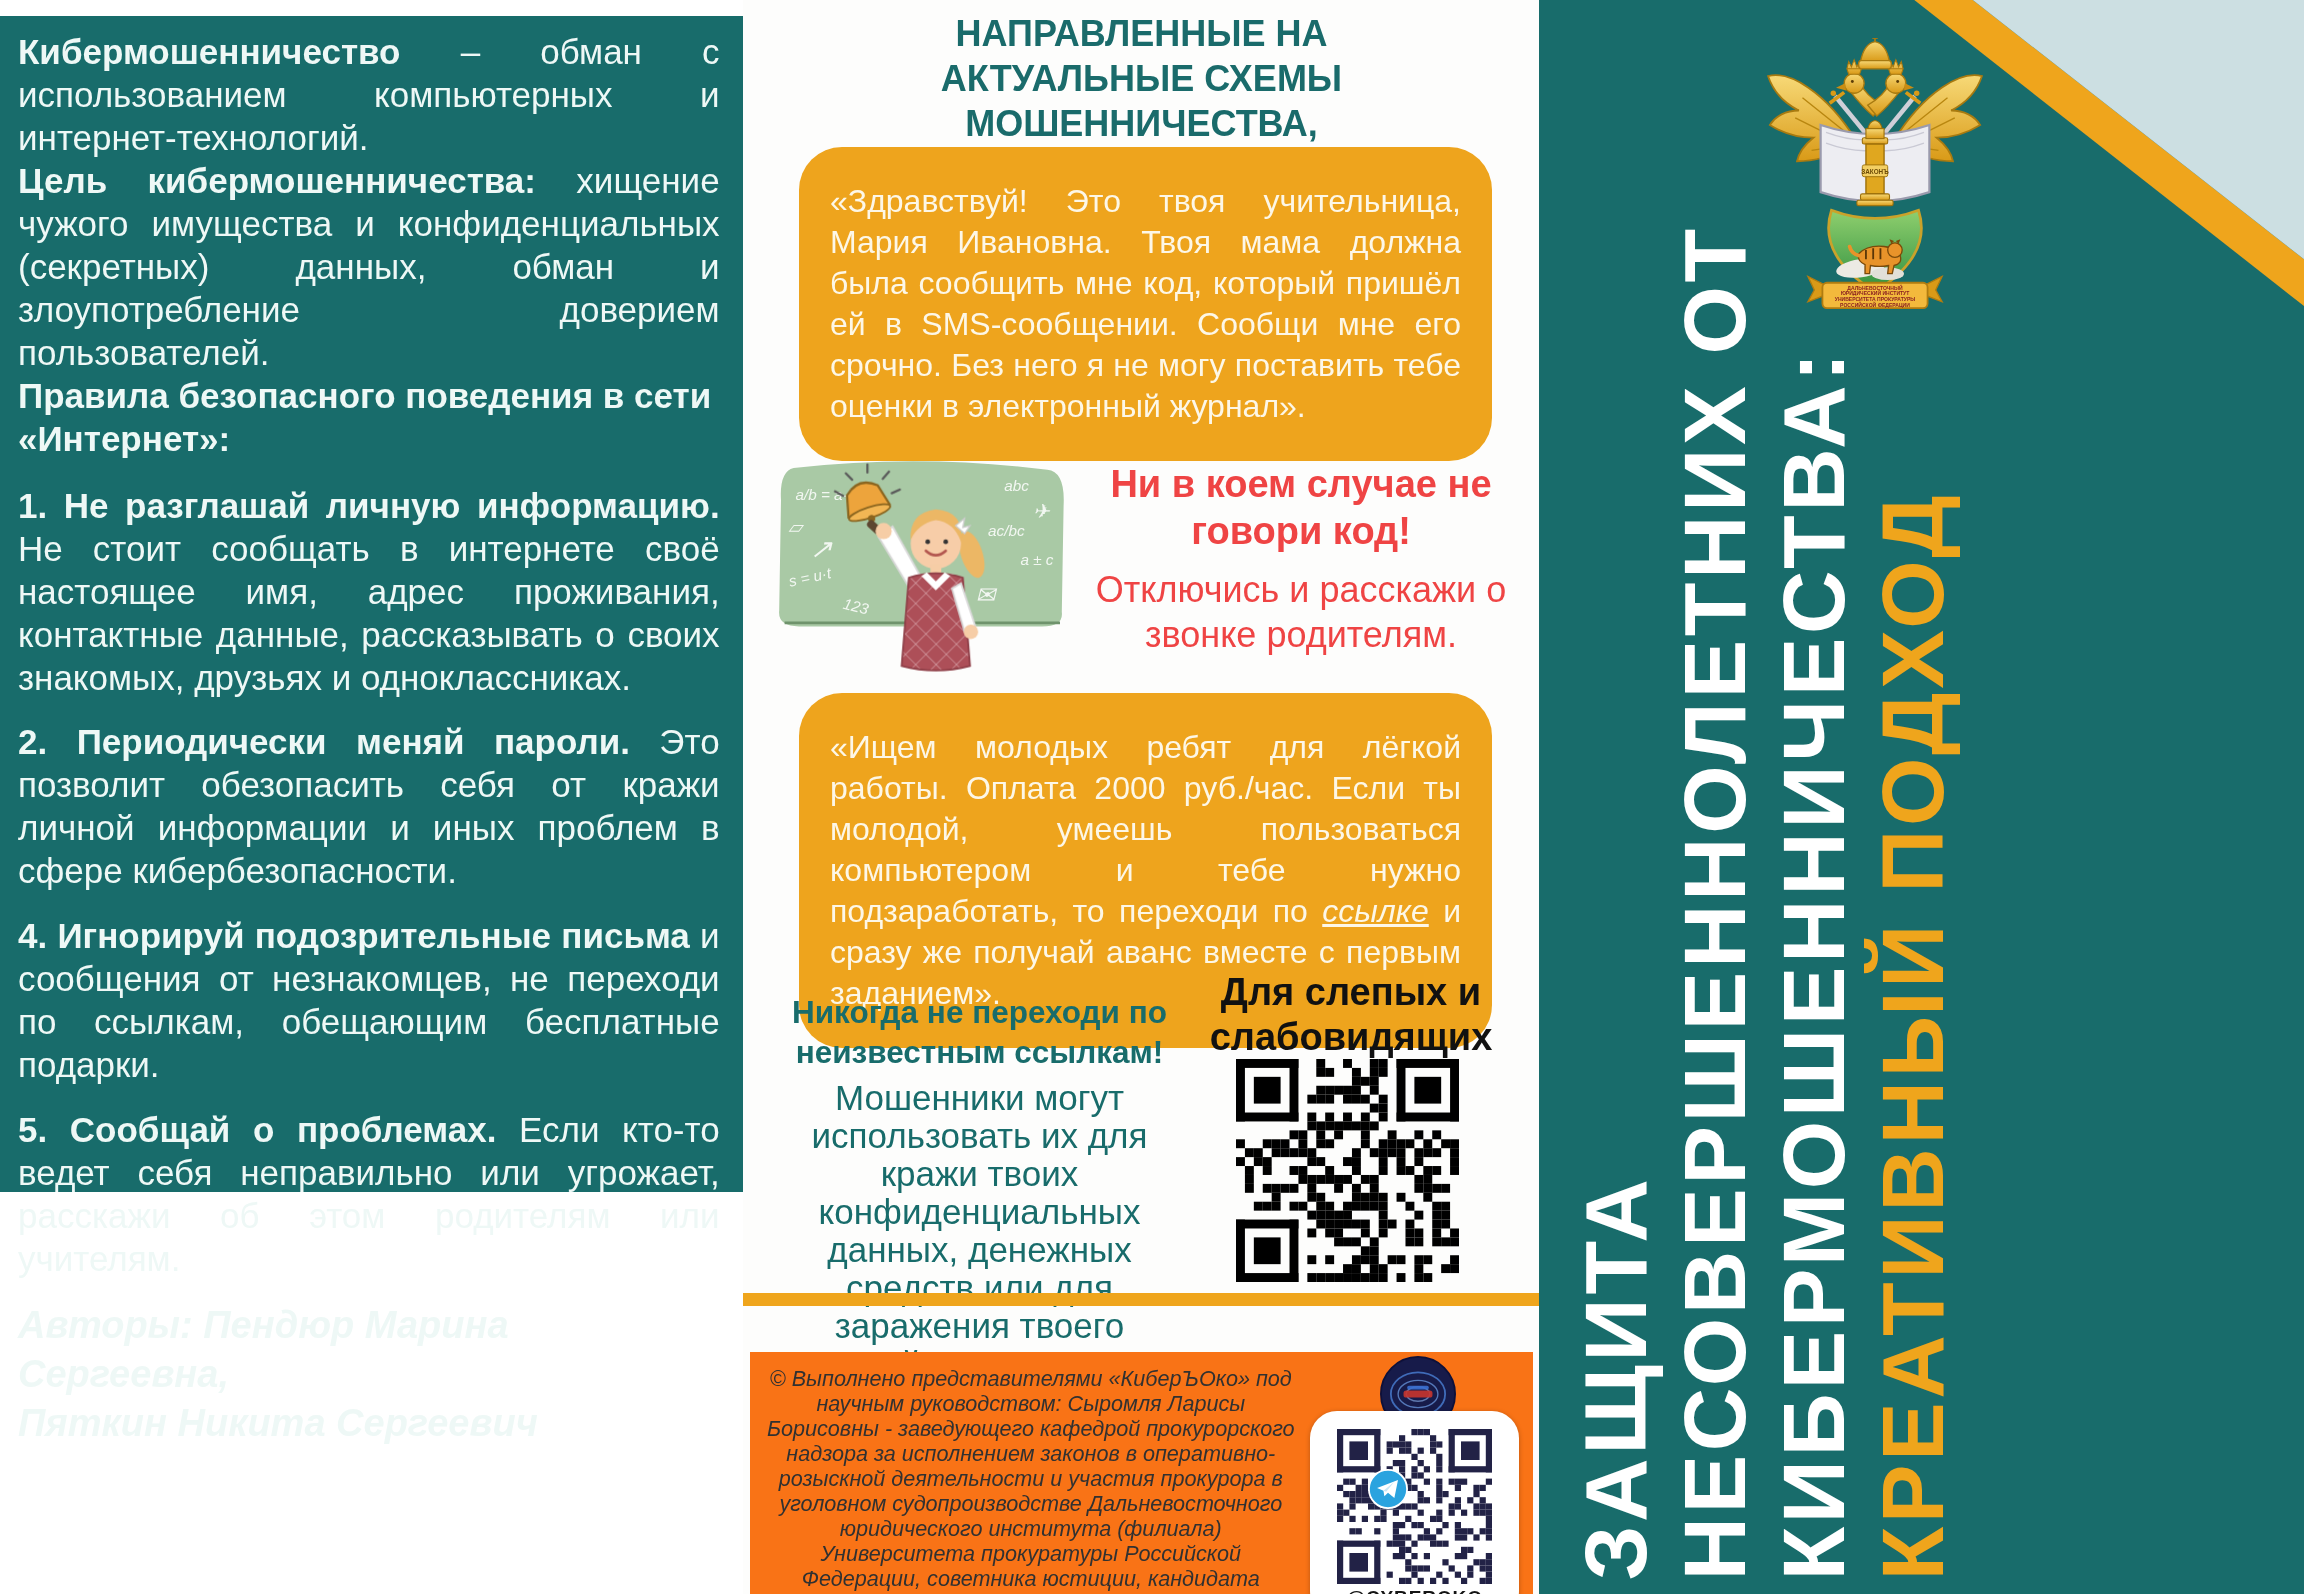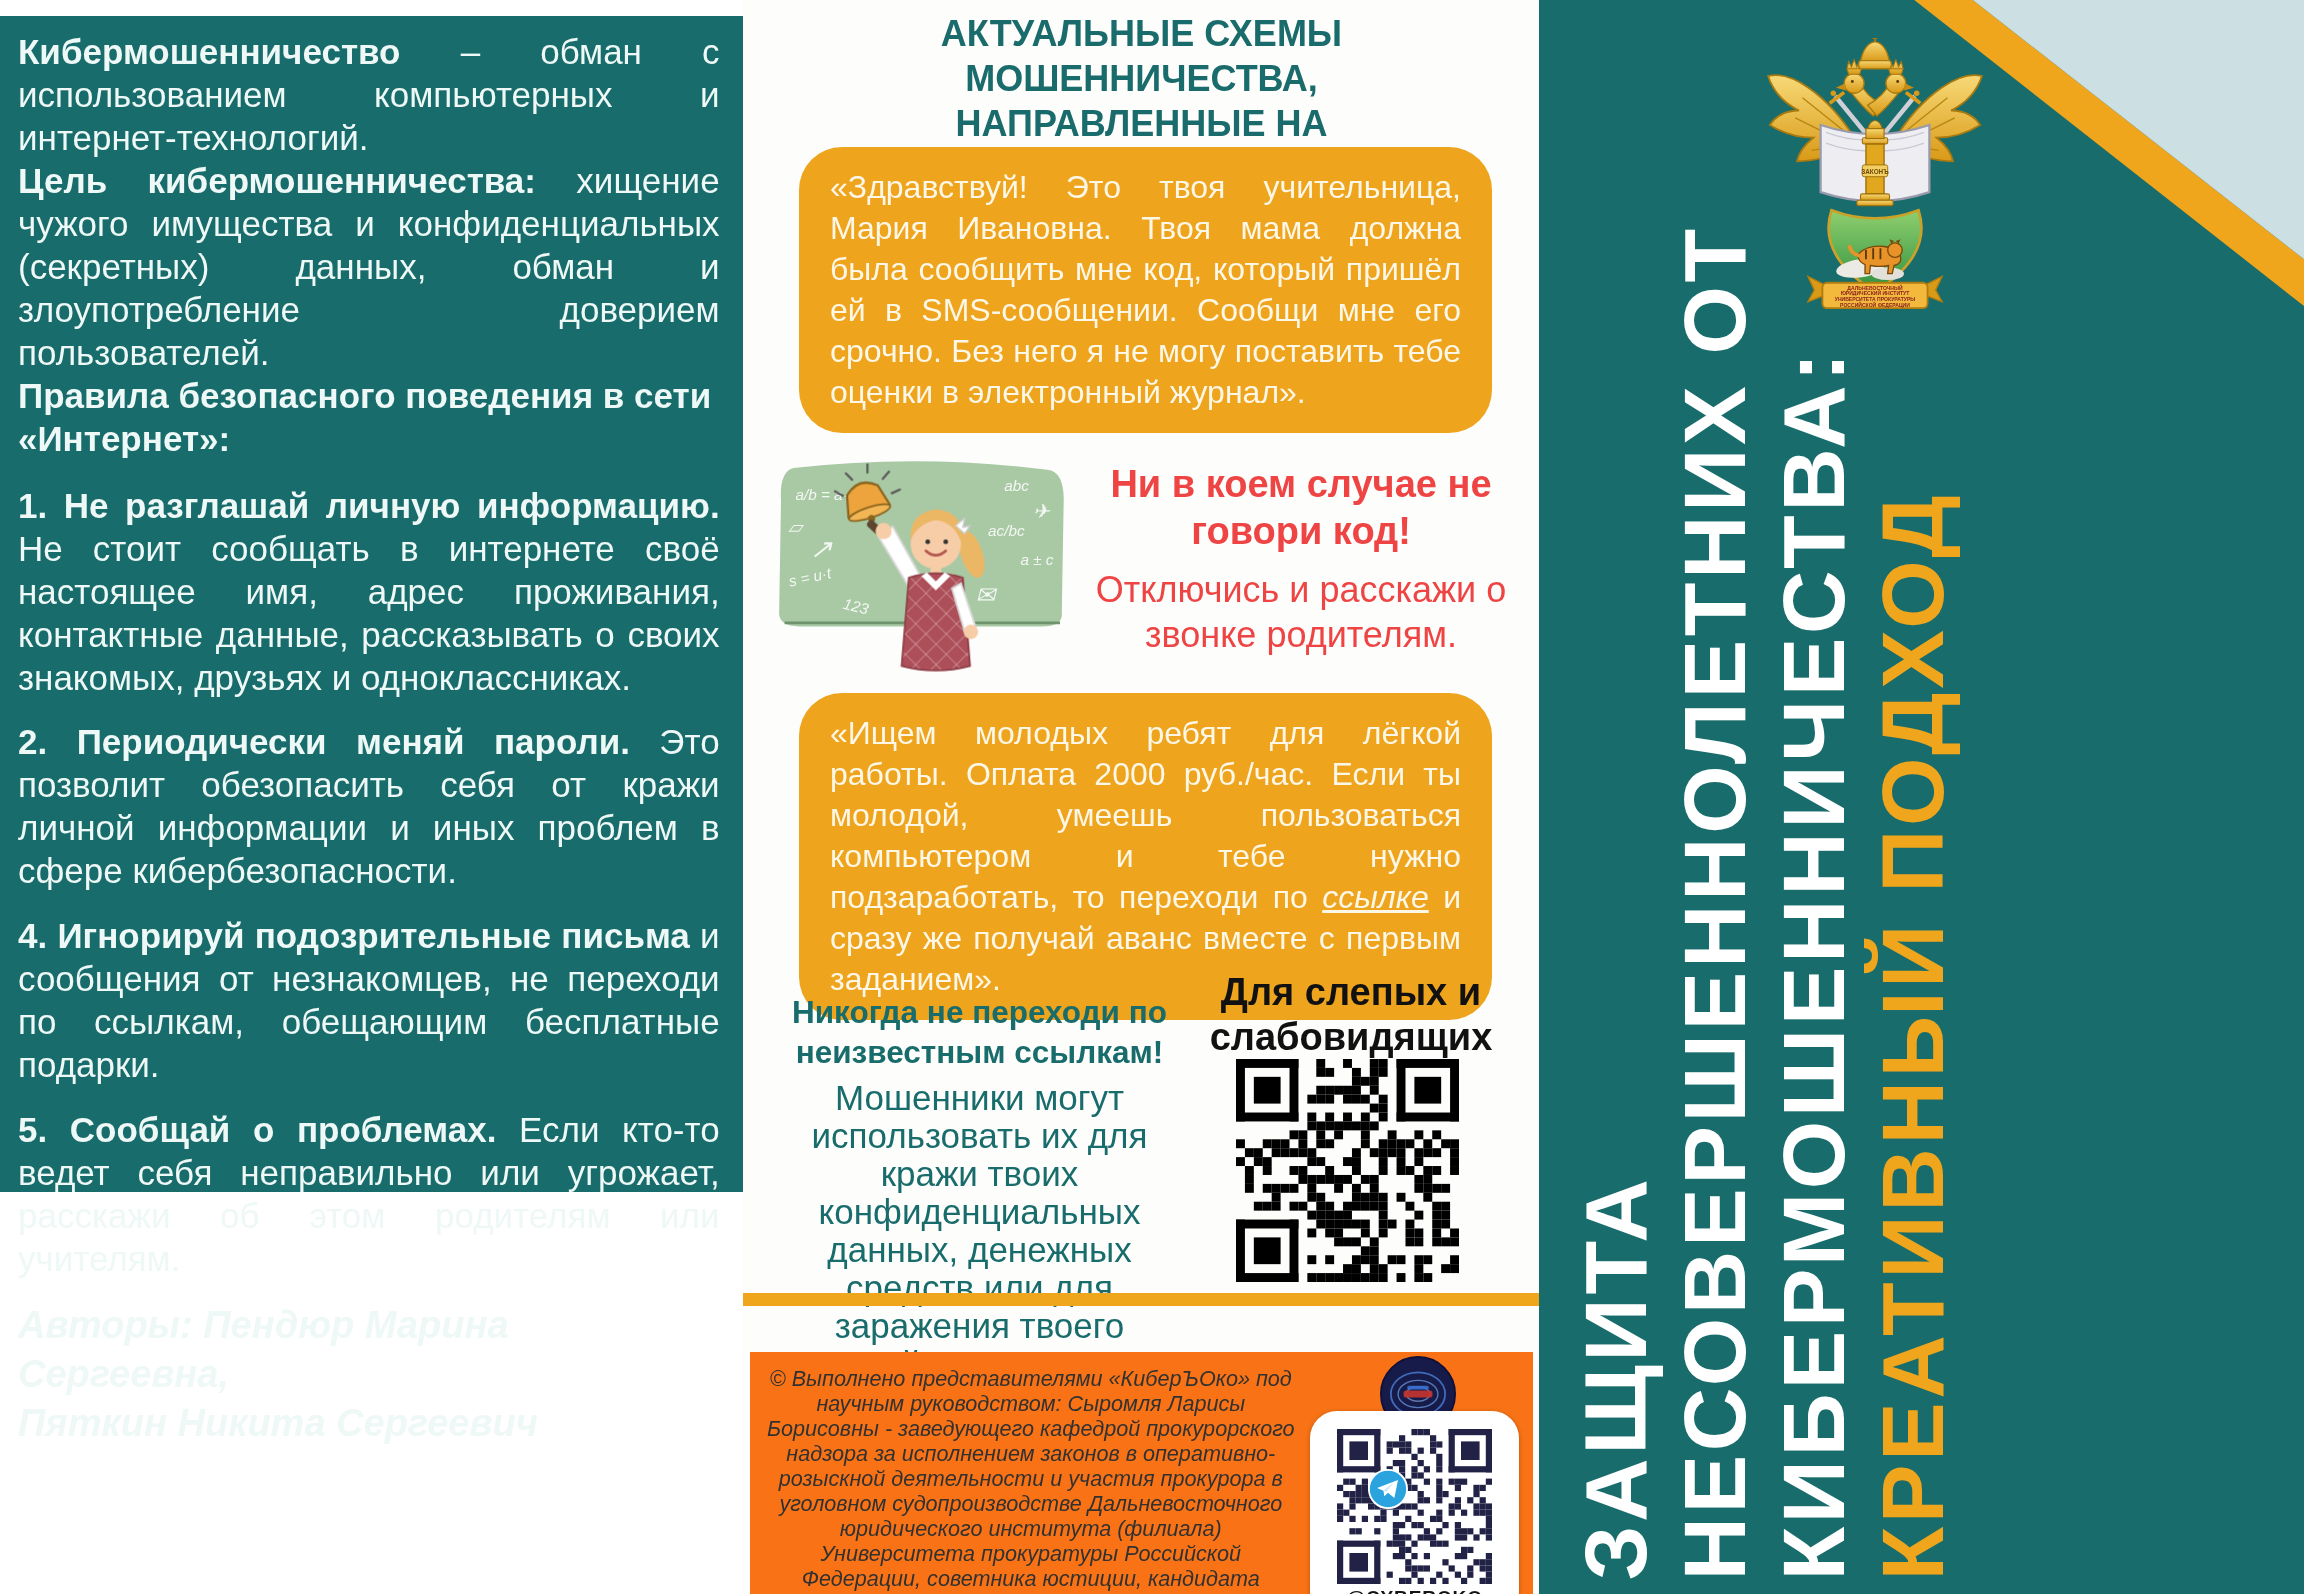--- a/index.html
+++ b/index.html
@@ -16,21 +16,21 @@
   .p2{margin-bottom:77px;}
   .rules-title{font-weight:bold;text-align:left !important;margin-bottom:23.4px !important;}
   .rule{margin-bottom:21.6px !important;}
   .authors{margin-top:auto;font-weight:bold;font-style:italic;font-size:38px;line-height:49px;text-align:left !important;}
 
   
   .panel-mid{position:absolute;left:743px;top:0;width:797px;height:1595px;background:#fdfdfc;}
   .mid-header{position:absolute;top:10.8px;left:36px;width:725px;text-align:center;color:#1a6b6b;
               font-weight:bold;font-size:36px;line-height:45px;}
   .obox{position:absolute;left:56px;width:693px;box-sizing:border-box;background:#eea41d;
-        border-radius:43px;padding:20px 31px;color:#fdf7e7;font-size:32px;line-height:41px;text-align:justify;}
+        border-radius:43px;padding:34px 31px;color:#fdf7e7;font-size:32px;line-height:41px;text-align:justify;}
   .obox1{top:147px;}
   .obox2{top:693px;}
   .link-like{font-style:italic;text-decoration:underline;}
   .illustration{position:absolute;left:20px;top:450px;width:315px;height:225px;}
   .advice1{position:absolute;left:342px;top:461px;width:432px;text-align:center;color:#ef4444;}
   .advice1 .b1{font-weight:bold;font-size:38px;line-height:47px;}
   .advice1 .r1{font-size:36px;line-height:45px;margin-top:12px;}
   .advice2{position:absolute;left:34px;top:992px;width:405px;text-align:center;color:#186c6b;}
   .advice2 .b1{font-weight:bold;font-size:31.5px;line-height:40px;text-align:center;}
   .advice2 .r1{font-size:35px;line-height:38px;margin-top:7.2px;}
@@ -72,22 +72,22 @@
     <p class="rule"><span class="b">4.  Игнорируй подозрительные письма</span><span> и сообщения от незнакомцев, не переходи по ссылкам, обещающим бесплатные подарки.</span></p>
     <p class="rule"><span class="b">5.  Сообщай о проблемах.</span><span> Если кто-то ведет себя неправильно или угрожает, расскажи об этом родителям или учителям.</span></p>
     <div class="authors">
       <div>Авторы: Пендюр Марина Сергеевна,</div>
       <div>Пяткин Никита Сергеевич</div>
     </div>
   </div>
 
   <div class="panel-mid">
     <div class="mid-header">
+      <div>НАПРАВЛЕННЫЕ НА</div>
       <div>АКТУАЛЬНЫЕ СХЕМЫ МОШЕННИЧЕСТВА,</div>
-      <div>НАПРАВЛЕННЫЕ НА</div>
       <div>НЕСОВЕРШЕННОЛЕТНИХ:</div>
     </div>
 
     <div class="obox obox1">«Здравствуй! Это твоя учительница, Мария Ивановна. Твоя мама должна была сообщить мне код, который пришёл ей в SMS-сообщении. Сообщи мне его срочно. Без него я не могу поставить тебе оценки в электронный журнал».</div>
 
     <svg class="illustration" viewBox="0 0 350 250">
       <defs>
         <pattern id="diam" width="16" height="16" patternUnits="userSpaceOnUse" patternTransform="rotate(45)">
           <rect width="16" height="16" fill="#ad4f58"></rect>
           <line x1="0" y1="0" x2="0" y2="16" stroke="#e9c7ca" stroke-width="2" opacity="0.5"></line>

